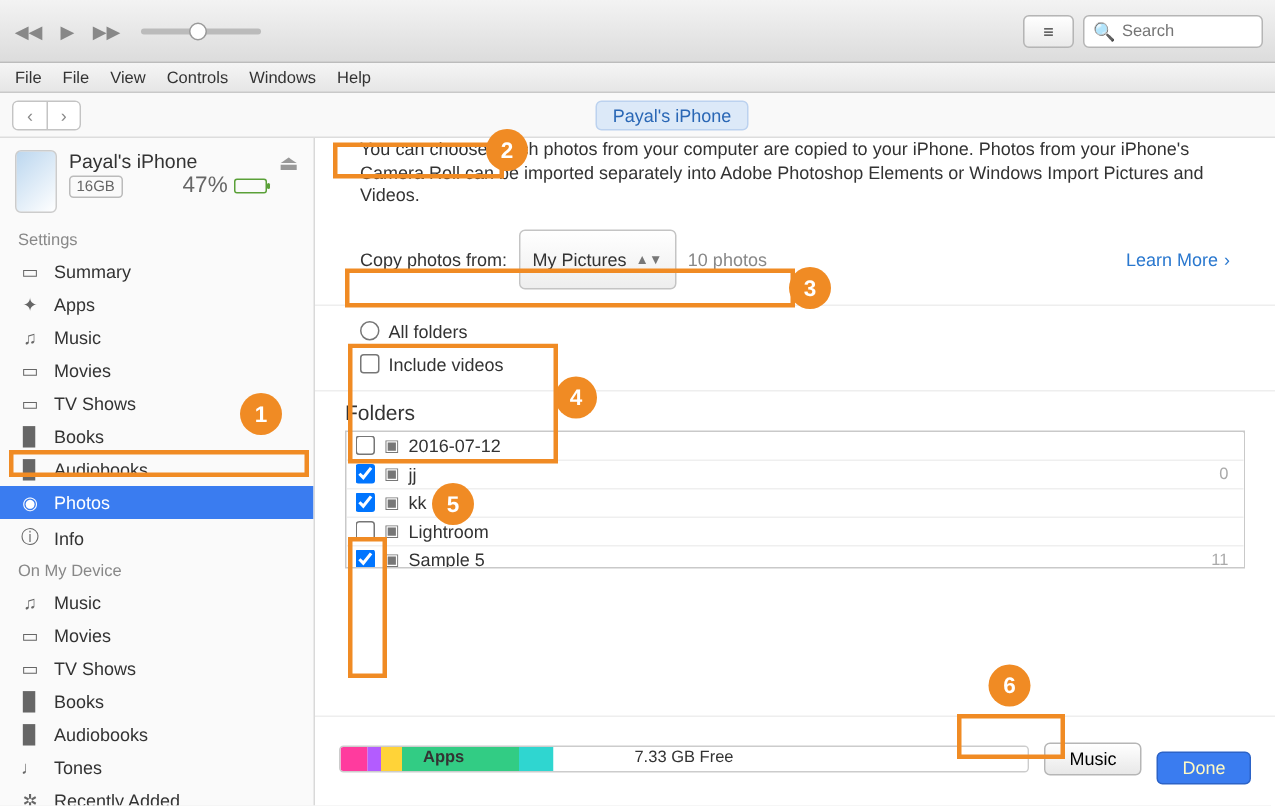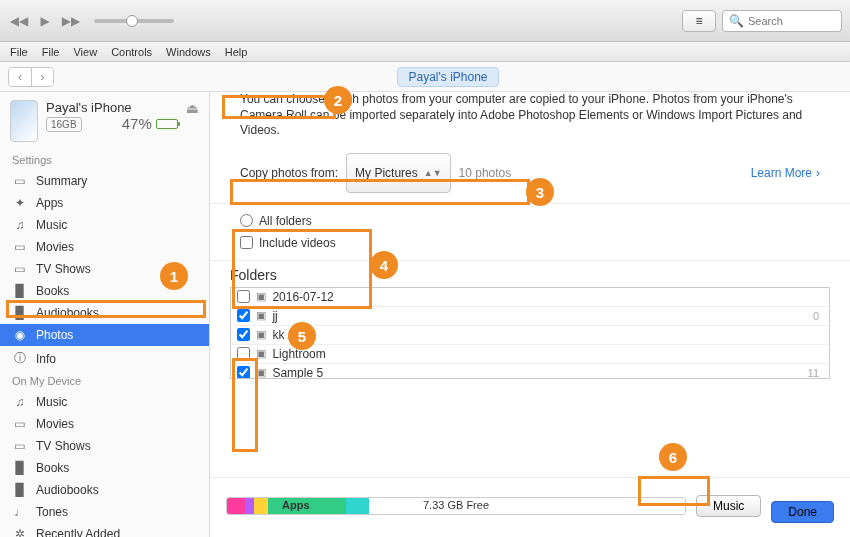--- a/index.html
+++ b/index.html
@@ -70,21 +70,21 @@
   .folder-row { display:flex; align-items:center; gap:6px; padding:2px 6px; font-size:12px; border-bottom:1px solid #efefef; }
   .folder-row .ficon { color:#777; font-size:11px; }
   .folder-row .fcount { margin-left:auto; color:#aaa; font-size:11px; padding-right:4px; }
   
   
   .bottom { margin-top:auto; padding:10px 16px 14px 16px; display:flex; align-items:center; gap:10px; border-top:1px solid #eee; }
   .storage-bar { flex:1; height:18px; border:1px solid #ccc; border-radius:3px; background:#fff; display:flex; overflow:hidden; position:relative; }
   .seg { height:100%; }
   .seg-label { position:absolute; font-size:11px; font-weight:bold; top:1px; }
   .btn { height:22px; padding:0 16px; border:1px solid #b6b6b6; border-radius:4px; background:linear-gradient(#fff,#e8e8e8); font-size:12px; display:flex; align-items:center; }
-  .btn.primary { background:#3a7cf0; color:#000000; border-color:#2c63c7;margin-top:13px; }
+  .btn.primary { background:#3a7cf0; color:#fef9c3; border-color:#2c63c7;margin-top:13px; }
   
   
   .annot-box { position:absolute; border:3px solid #f08b24; z-index:50; pointer-events:none; }
   .annot-circle { position:absolute; width:28px; height:28px; border-radius:50%; background:#f08b24; color:#fff; font-weight:bold; font-size:15px; display:flex; align-items:center; justify-content:center; z-index:51; pointer-events:none; }
 </style>
 </head>
 <body>
 
 <div class="win-controls">
   <div class="win-btn">─</div>

